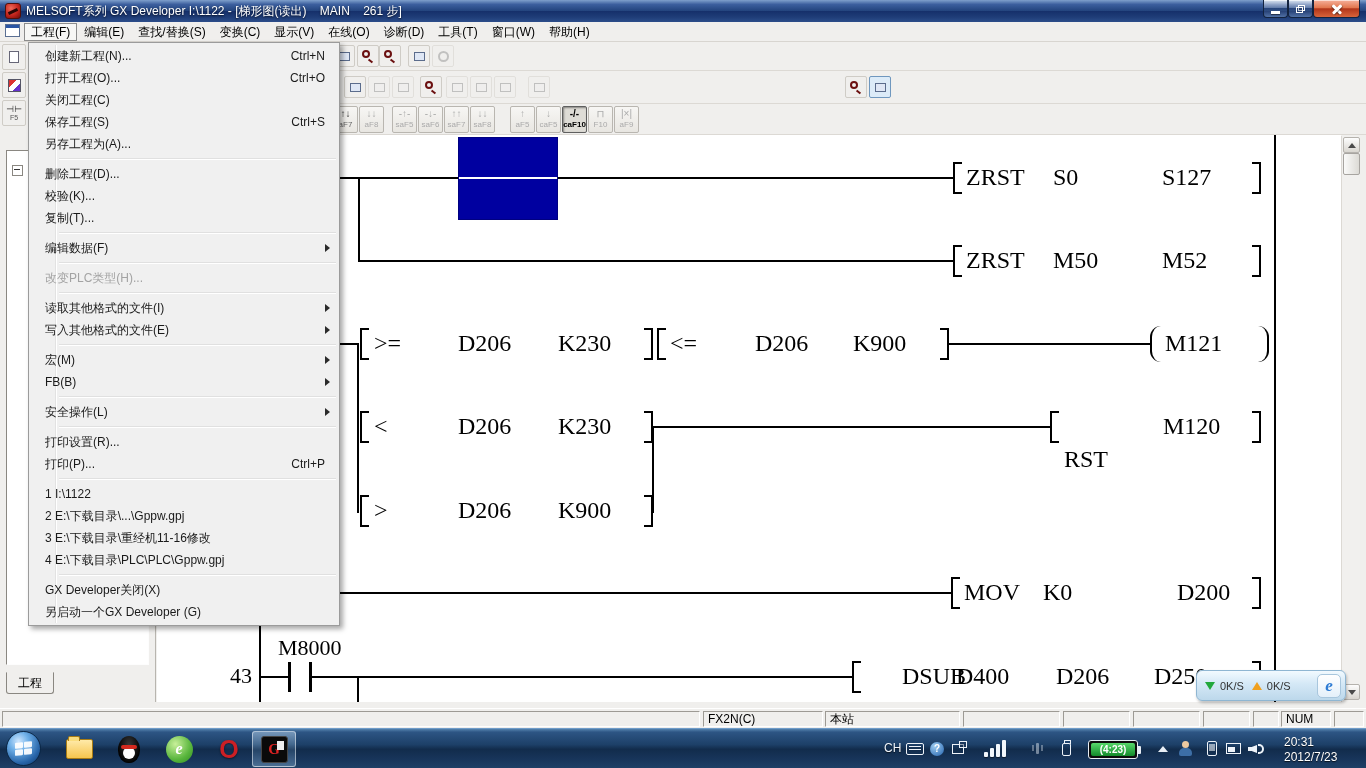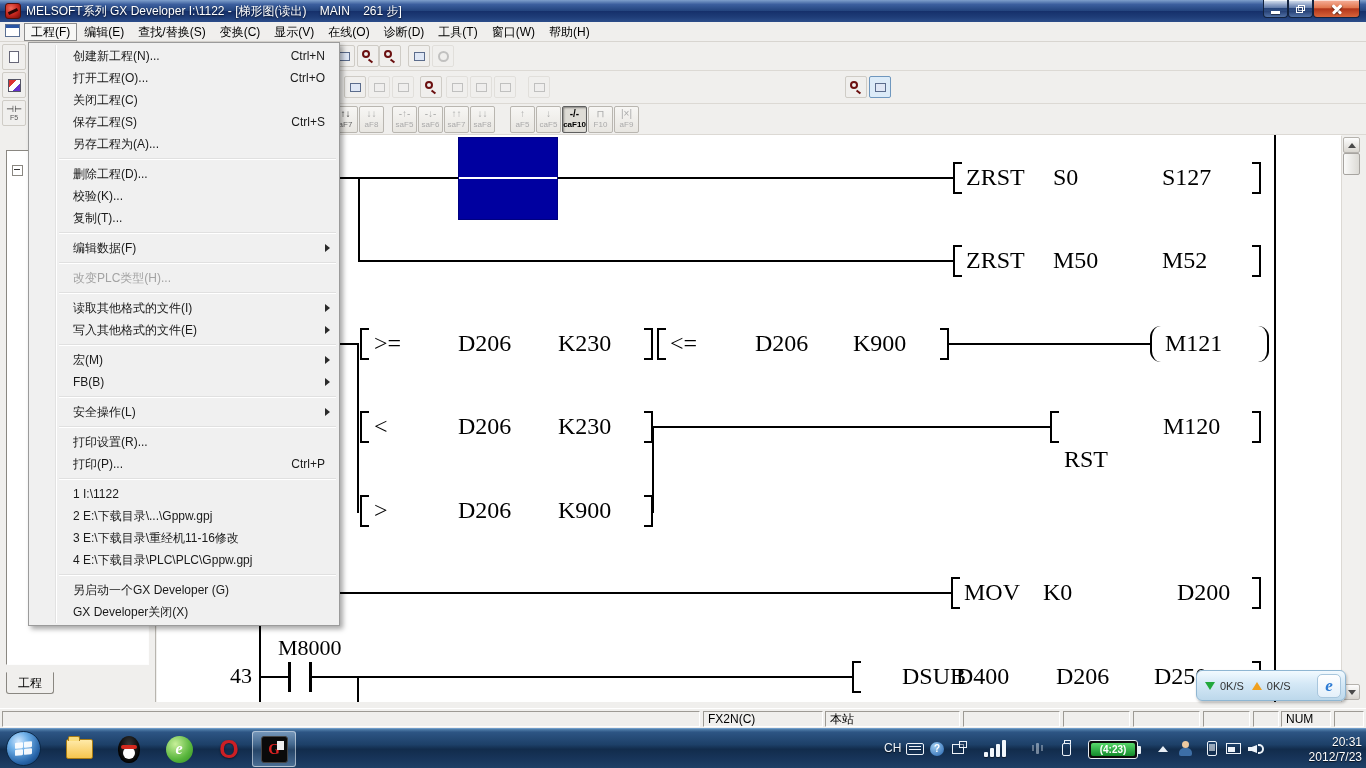--- a/index.html
+++ b/index.html
@@ -107,21 +107,21 @@
   .tri-down-s{width:0;height:0;border-left:4px solid transparent;border-right:4px solid transparent;border-top:5px solid #4a4a4a;}
   #vsb-thumb{position:absolute;left:1px;top:17px;width:17px;height:22px;border:1px solid #a7a4a0;border-radius:2px;box-sizing:border-box;
     background:linear-gradient(90deg,#fafaf9,#dcdad5);}
   #frame-strip{position:absolute;left:0;top:702px;width:1366px;height:6px;background:#f0efed;}
   #editor-right-gap{position:absolute;left:1360px;top:135px;width:6px;height:567px;background:#f0efed;}
   
   #pmenu{position:absolute;left:28px;top:42px;width:312px;background:#f0f0f0;border:1px solid #9b9b9b;
     box-shadow:3px 3px 5px rgba(0,0,0,.35);z-index:60;padding:2px 0;box-sizing:border-box;}
   #pmenu::before{content:"";position:absolute;left:26px;top:2px;bottom:2px;width:1px;background:#e2e2e2;box-shadow:1px 0 0 #fff;}
   .mi{position:relative;height:22px;font-size:12px;line-height:22px;color:#1a1a1a;}
-  .mi .milab{margin-left:44px;}
+  .mi .milab{margin-left:16px;}
   .mi .mishort{position:absolute;right:14px;top:0;}
   .mi.dis{color:#a3a3a3;}
   .miarrow{position:absolute;right:9px;top:7px;width:0;height:0;border-left:5px solid #2b2b2b;
     border-top:4px solid transparent;border-bottom:4px solid transparent;}
   .msep{position:relative;height:8px;}
   .msep i{position:absolute;left:30px;right:3px;top:3px;height:1px;background:#e0e0e0;box-shadow:0 1px 0 #fff;display:block;}
   
   #net-overlay{position:absolute;left:1196px;top:670px;width:150px;height:31px;border-radius:6px;z-index:50;
     background:linear-gradient(180deg,#f2faff,#d4e8f6 45%,#bcd8eb);border:1px solid #8fb6d2;box-sizing:border-box;
     box-shadow:1px 2px 3px rgba(0,0,0,.25);display:flex;align-items:center;}
@@ -191,21 +191,21 @@
   .person-ico::after{content:"";position:absolute;left:1px;bottom:0;width:13px;height:8px;border-radius:5px 5px 2px 2px;background:#3d6ea6;}
   .phone-ico{position:absolute;width:10px;height:15px;border:1px solid #eef3f9;border-radius:2px;box-sizing:border-box;}
   .phone-ico i{position:absolute;left:1px;top:2px;right:1px;height:7px;background:rgba(238,243,249,.6);}
   .net-ico{position:absolute;width:15px;height:11px;border:1px solid #eef3f9;box-sizing:border-box;}
   .net-ico i{position:absolute;left:1px;bottom:1px;width:7px;height:5px;background:#eef3f9;}
   .spk-ico{position:absolute;width:18px;height:14px;}
   .spk-ico b{position:absolute;left:0;top:3px;width:9px;height:8px;background:#eef3f9;
     clip-path:polygon(0 25%,40% 25%,100% 0,100% 100%,40% 75%,0 75%);}
   .spk-ico i{position:absolute;left:10px;top:2px;width:6px;height:10px;border:2px solid #eef3f9;border-left:none;
     border-radius:0 10px 10px 0;box-sizing:border-box;}
-  #clock{position:absolute;left:1284px;top:3px;width:78px;height:34px;color:#fff;font-size:12px;text-align:right;
+  #clock{position:absolute;left:1284px;top:3px;width:78px;height:34px;color:#fff;font-size:12px;text-align:left;
     text-shadow:0 1px 1px rgba(0,0,0,.7);display:flex;flex-direction:column;justify-content:center;gap:1px;}
 </style>
 </head>
 <body>
 
 <div id="screen">
 
   <div id="titlebar">
     <div id="app-icon">
         <i></i>
@@ -533,22 +533,22 @@
       <div class="msep">
         <i></i>
       </div>
       <div class="mi"><span class="milab">1 I:\1122</span></div>
       <div class="mi"><span class="milab">2 E:\下载目录\...\Gppw.gpj</span></div>
       <div class="mi"><span class="milab">3 E:\下载目录\重经机11-16修改</span></div>
       <div class="mi"><span class="milab">4 E:\下载目录\PLC\PLC\Gppw.gpj</span></div>
       <div class="msep">
         <i></i>
       </div>
+      <div class="mi"><span class="milab">GX Developer关闭(X)</span></div>
       <div class="mi"><span class="milab">另启动一个GX Developer (G)</span></div>
-      <div class="mi"><span class="milab">GX Developer关闭(X)</span></div>
     </div>
 
   <div id="net-overlay">
     <span class="net-arrow down"></span>
     <span class="net-speed">0K/S</span>
     <span class="net-arrow up"></span>
     <span class="net-speed">0K/S</span>
     <span id="ie-btn"><span>e</span></span>
   </div>
 

